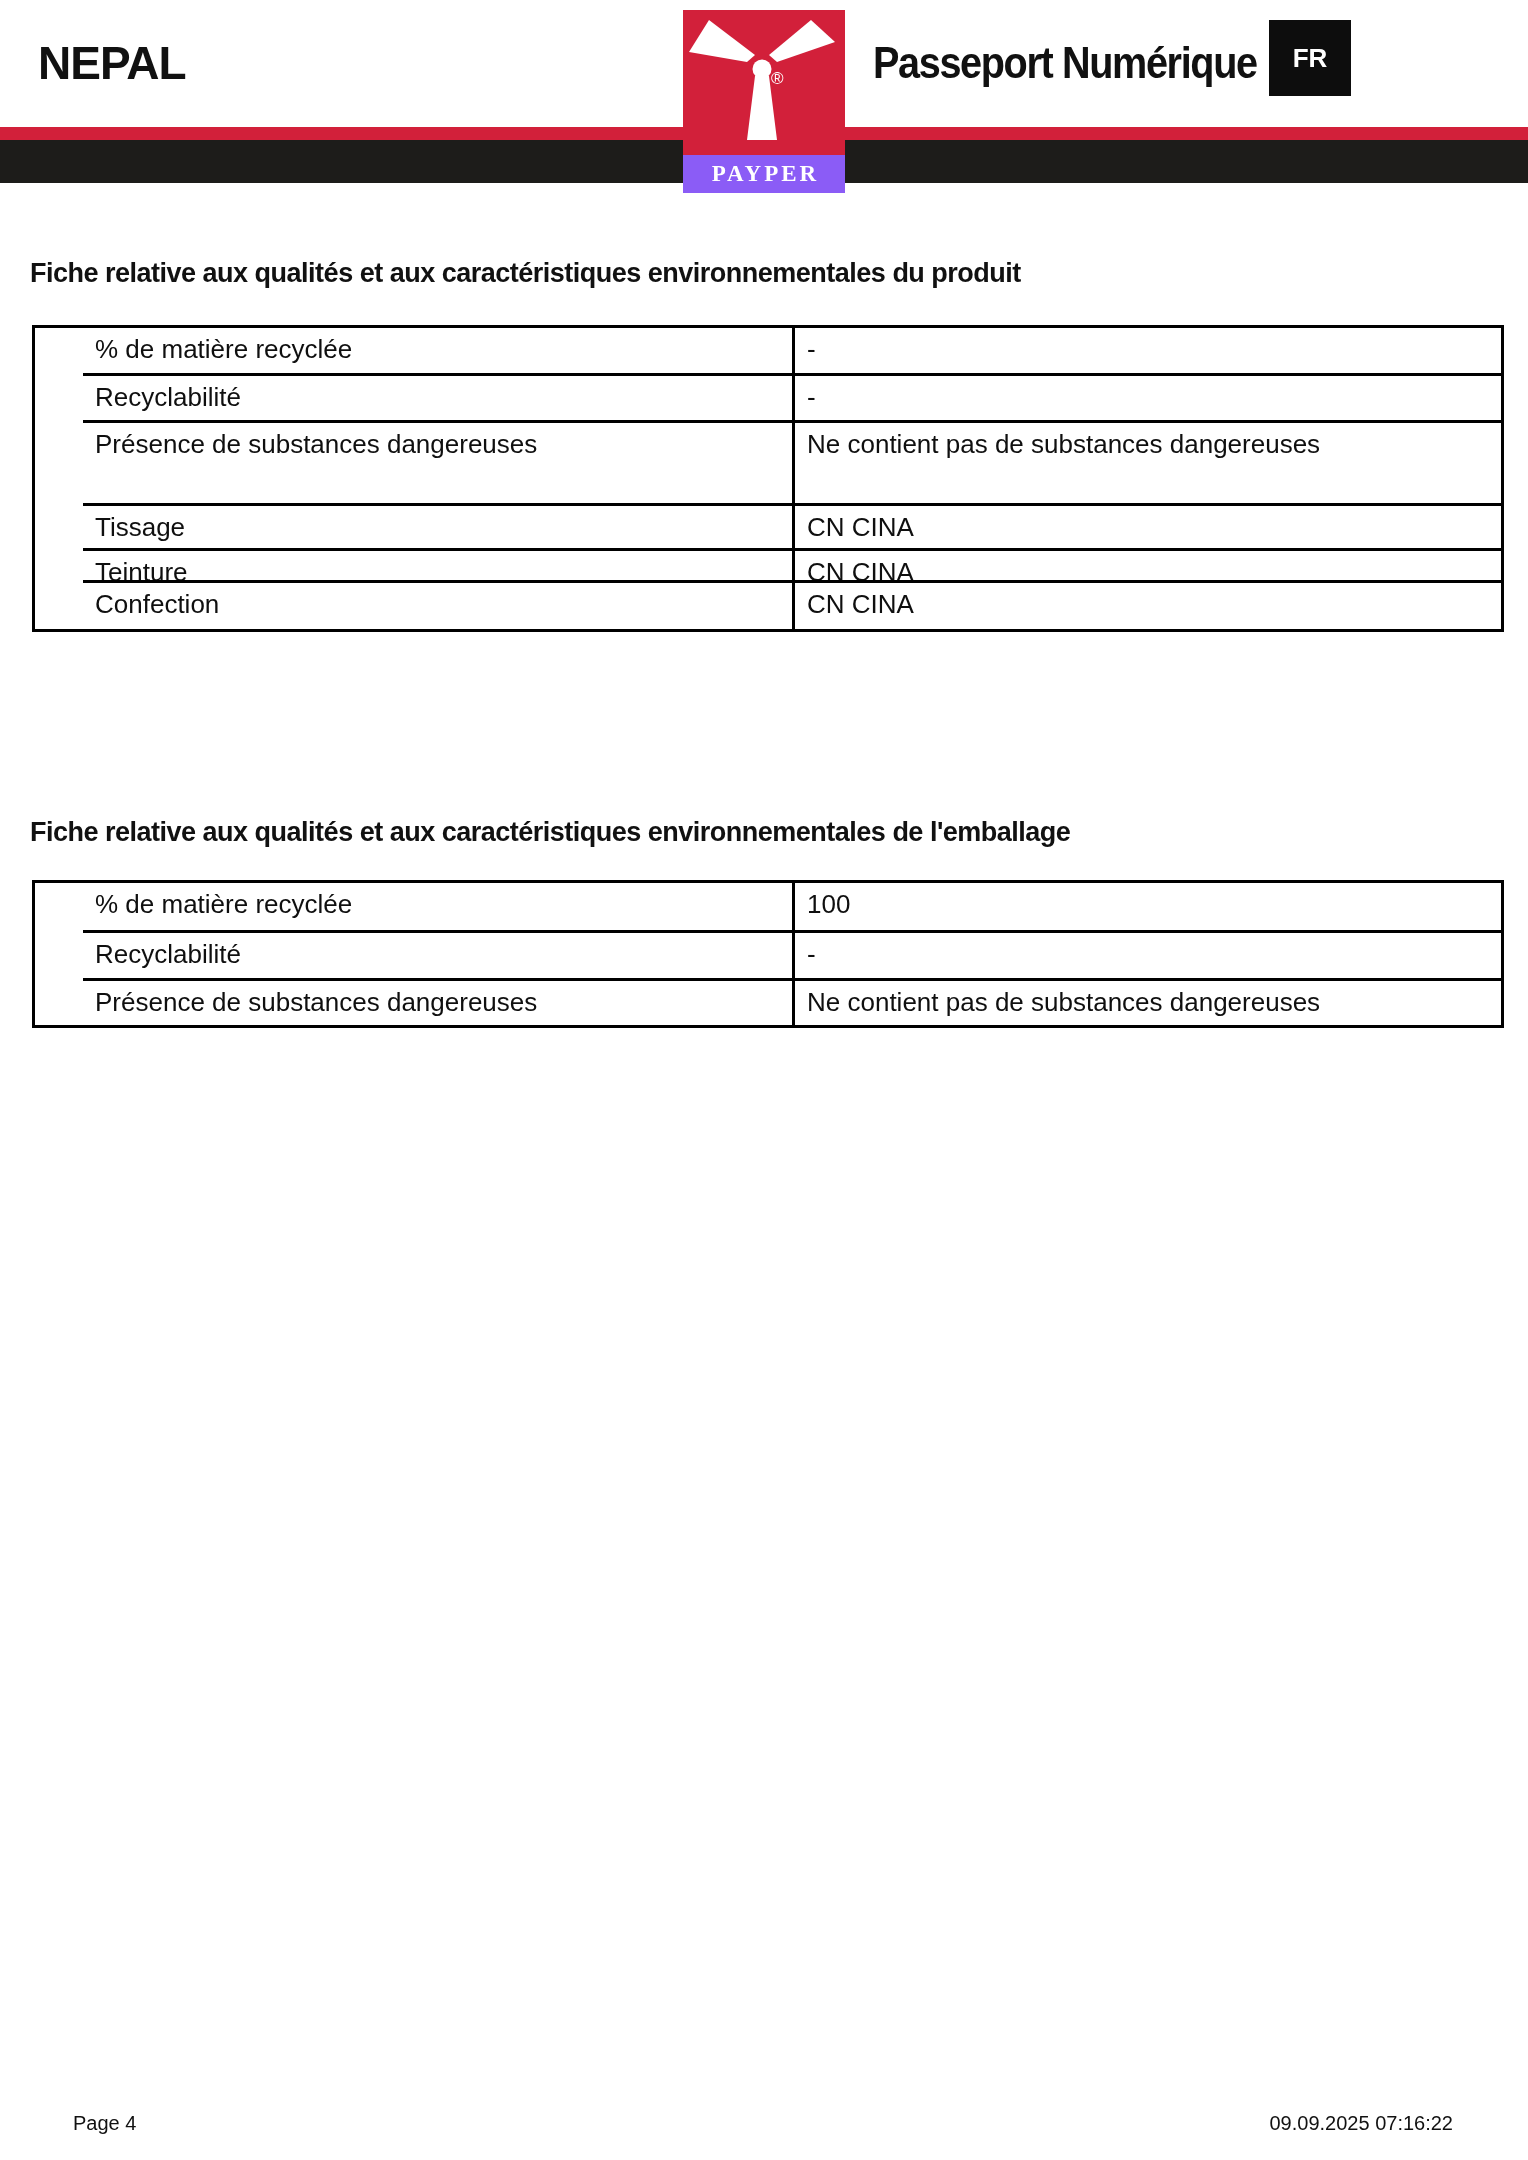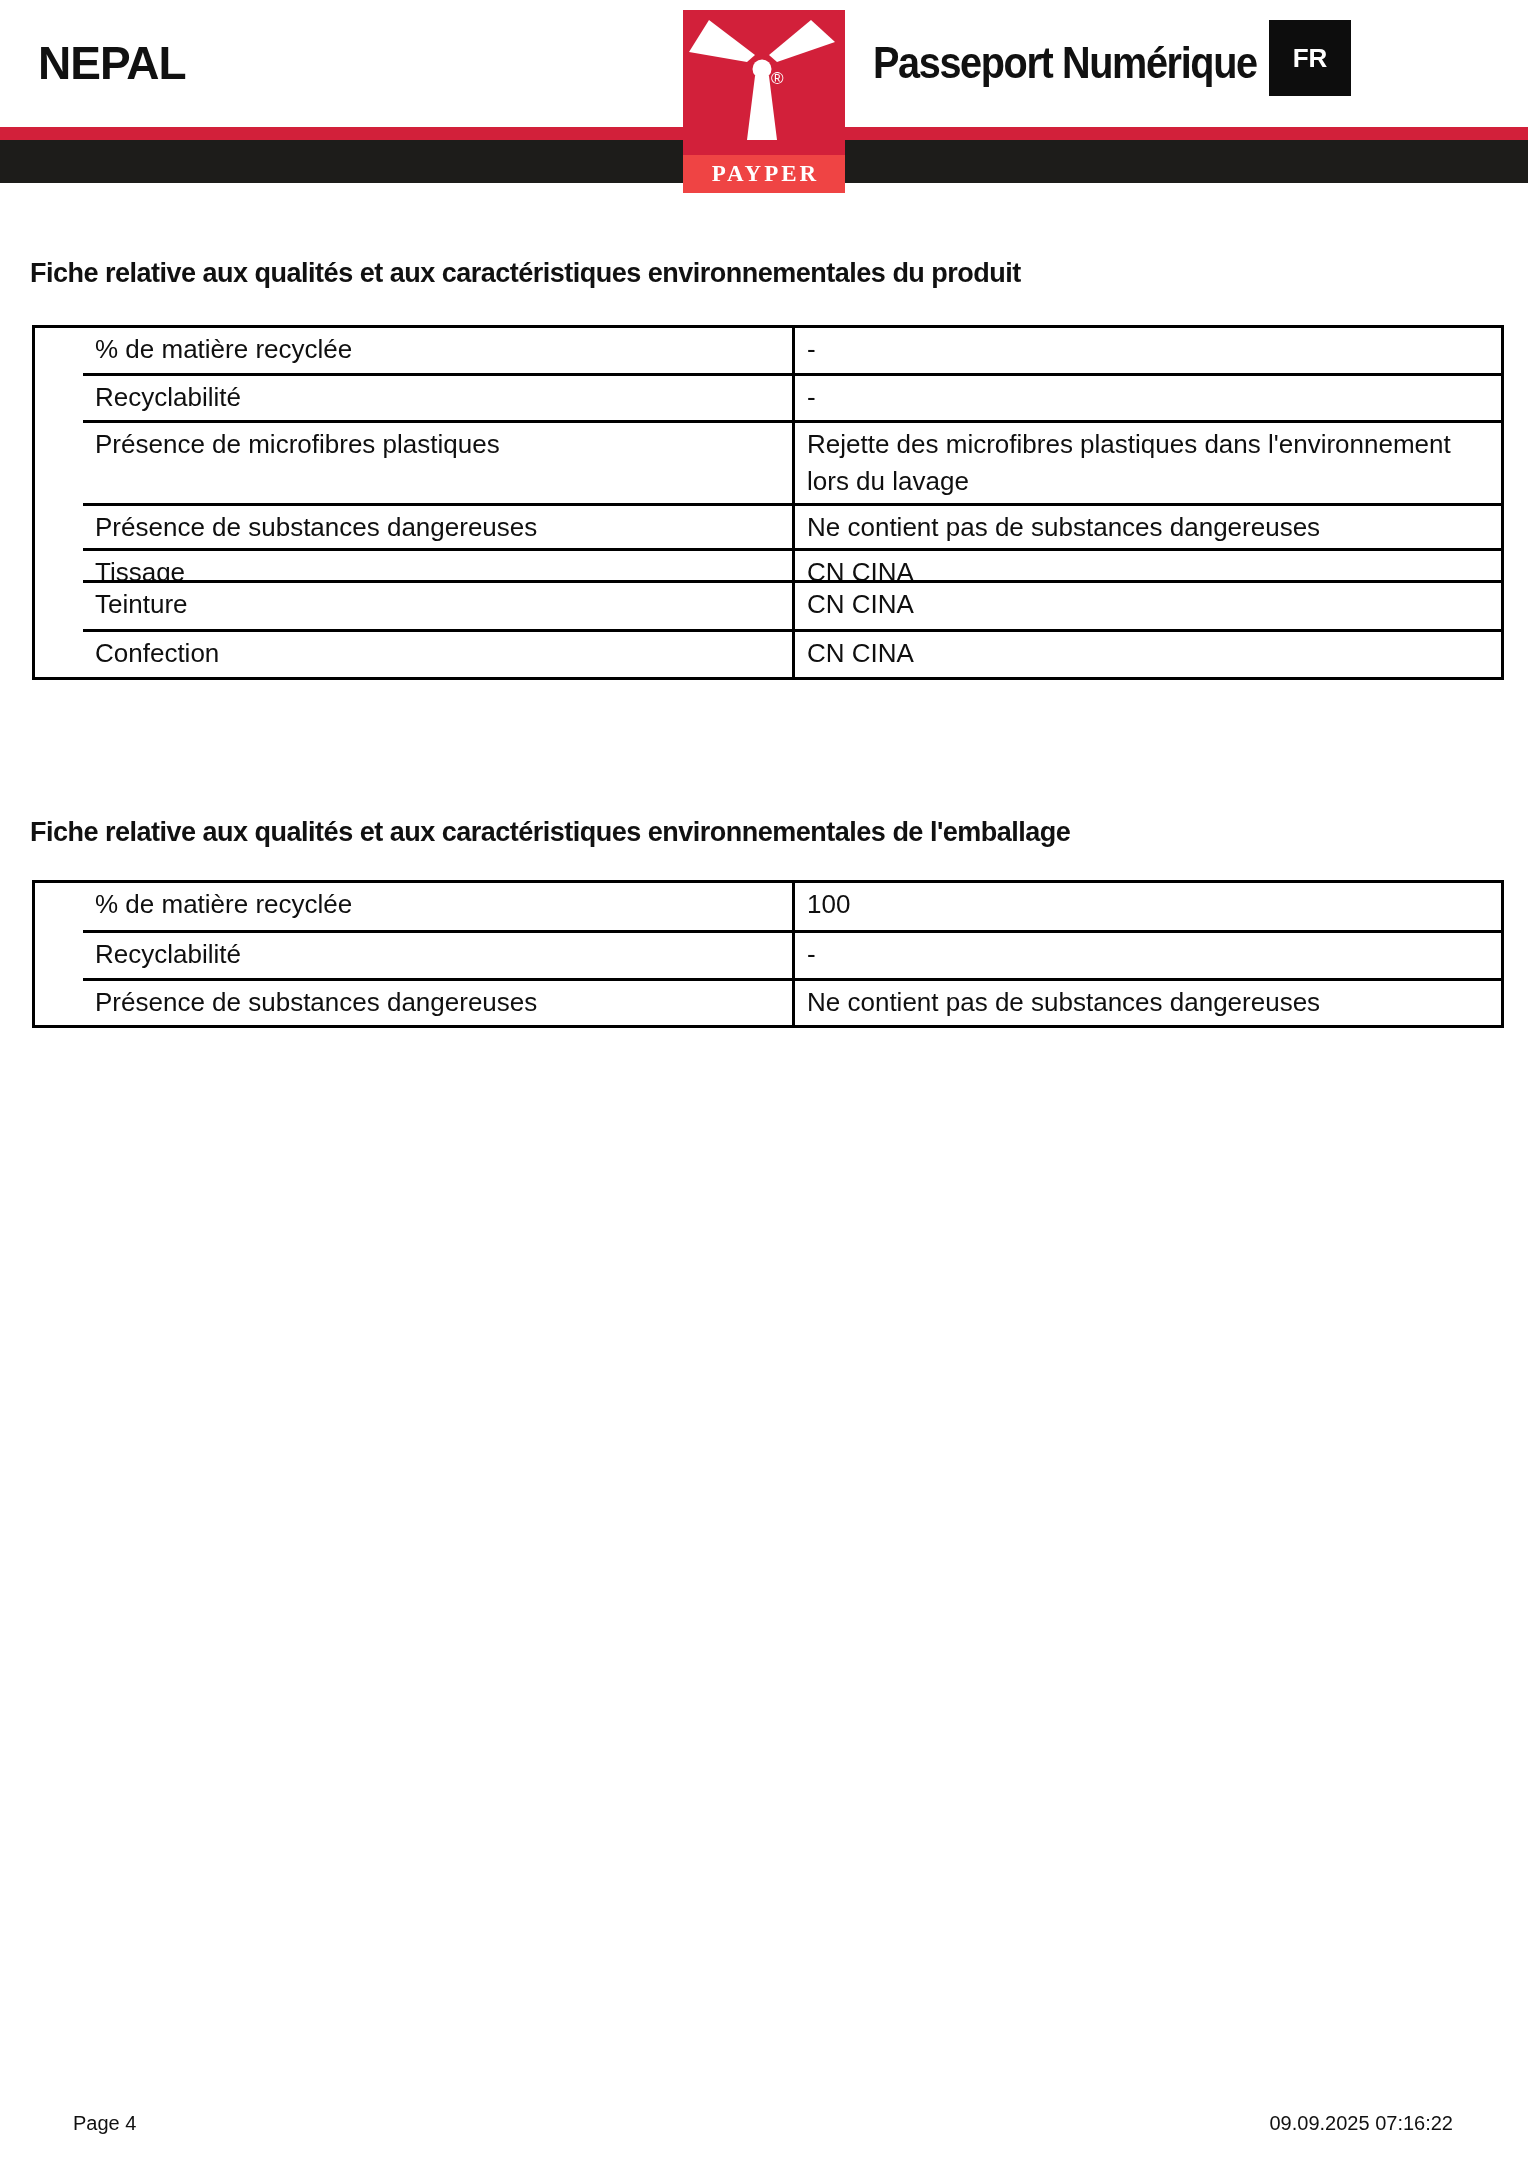--- a/index.html
+++ b/index.html
@@ -37,21 +37,21 @@
   .band-black{
     position:absolute;left:0;top:140px;width:1528px;height:43px;
     background:#1d1c1a;
   }
   .logo{
     position:absolute;left:683px;top:10px;width:162px;height:183px;
   }
   .logo svg{display:block;}
   .brand-box{
     position:absolute;left:0;top:145px;width:162px;height:38px;
-    background:#ef4444;
+    background:#8b5cf6;
     display:flex;align-items:center;justify-content:center;
   }
   .brand-text{
     color:#ffffff;
     font-family:"Liberation Serif", serif;
     font-weight:bold;font-size:23px;letter-spacing:3px;
     padding-left:3px; 
   }
   
   .section-title{
@@ -138,24 +138,20 @@
   <div class="spec-table" id="table-product">
     <div class="trow">
       <div class="cell label">% de matière recyclée</div>
       <div class="cell value">-</div>
     </div>
     <div class="trow">
       <div class="cell label">Recyclabilité</div>
       <div class="cell value">-</div>
     </div>
     <div class="trow">
-      <div class="cell label">Présence de microfibres plastiques</div>
-      <div class="cell value">Rejette des microfibres plastiques dans l'environnement lors du lavage</div>
-    </div>
-    <div class="trow">
       <div class="cell label">Présence de substances dangereuses</div>
       <div class="cell value">Ne contient pas de substances dangereuses</div>
     </div>
     <div class="trow">
       <div class="cell label">Tissage</div>
       <div class="cell value">CN CINA</div>
     </div>
     <div class="trow">
       <div class="cell label">Teinture</div>
       <div class="cell value">CN CINA</div>

